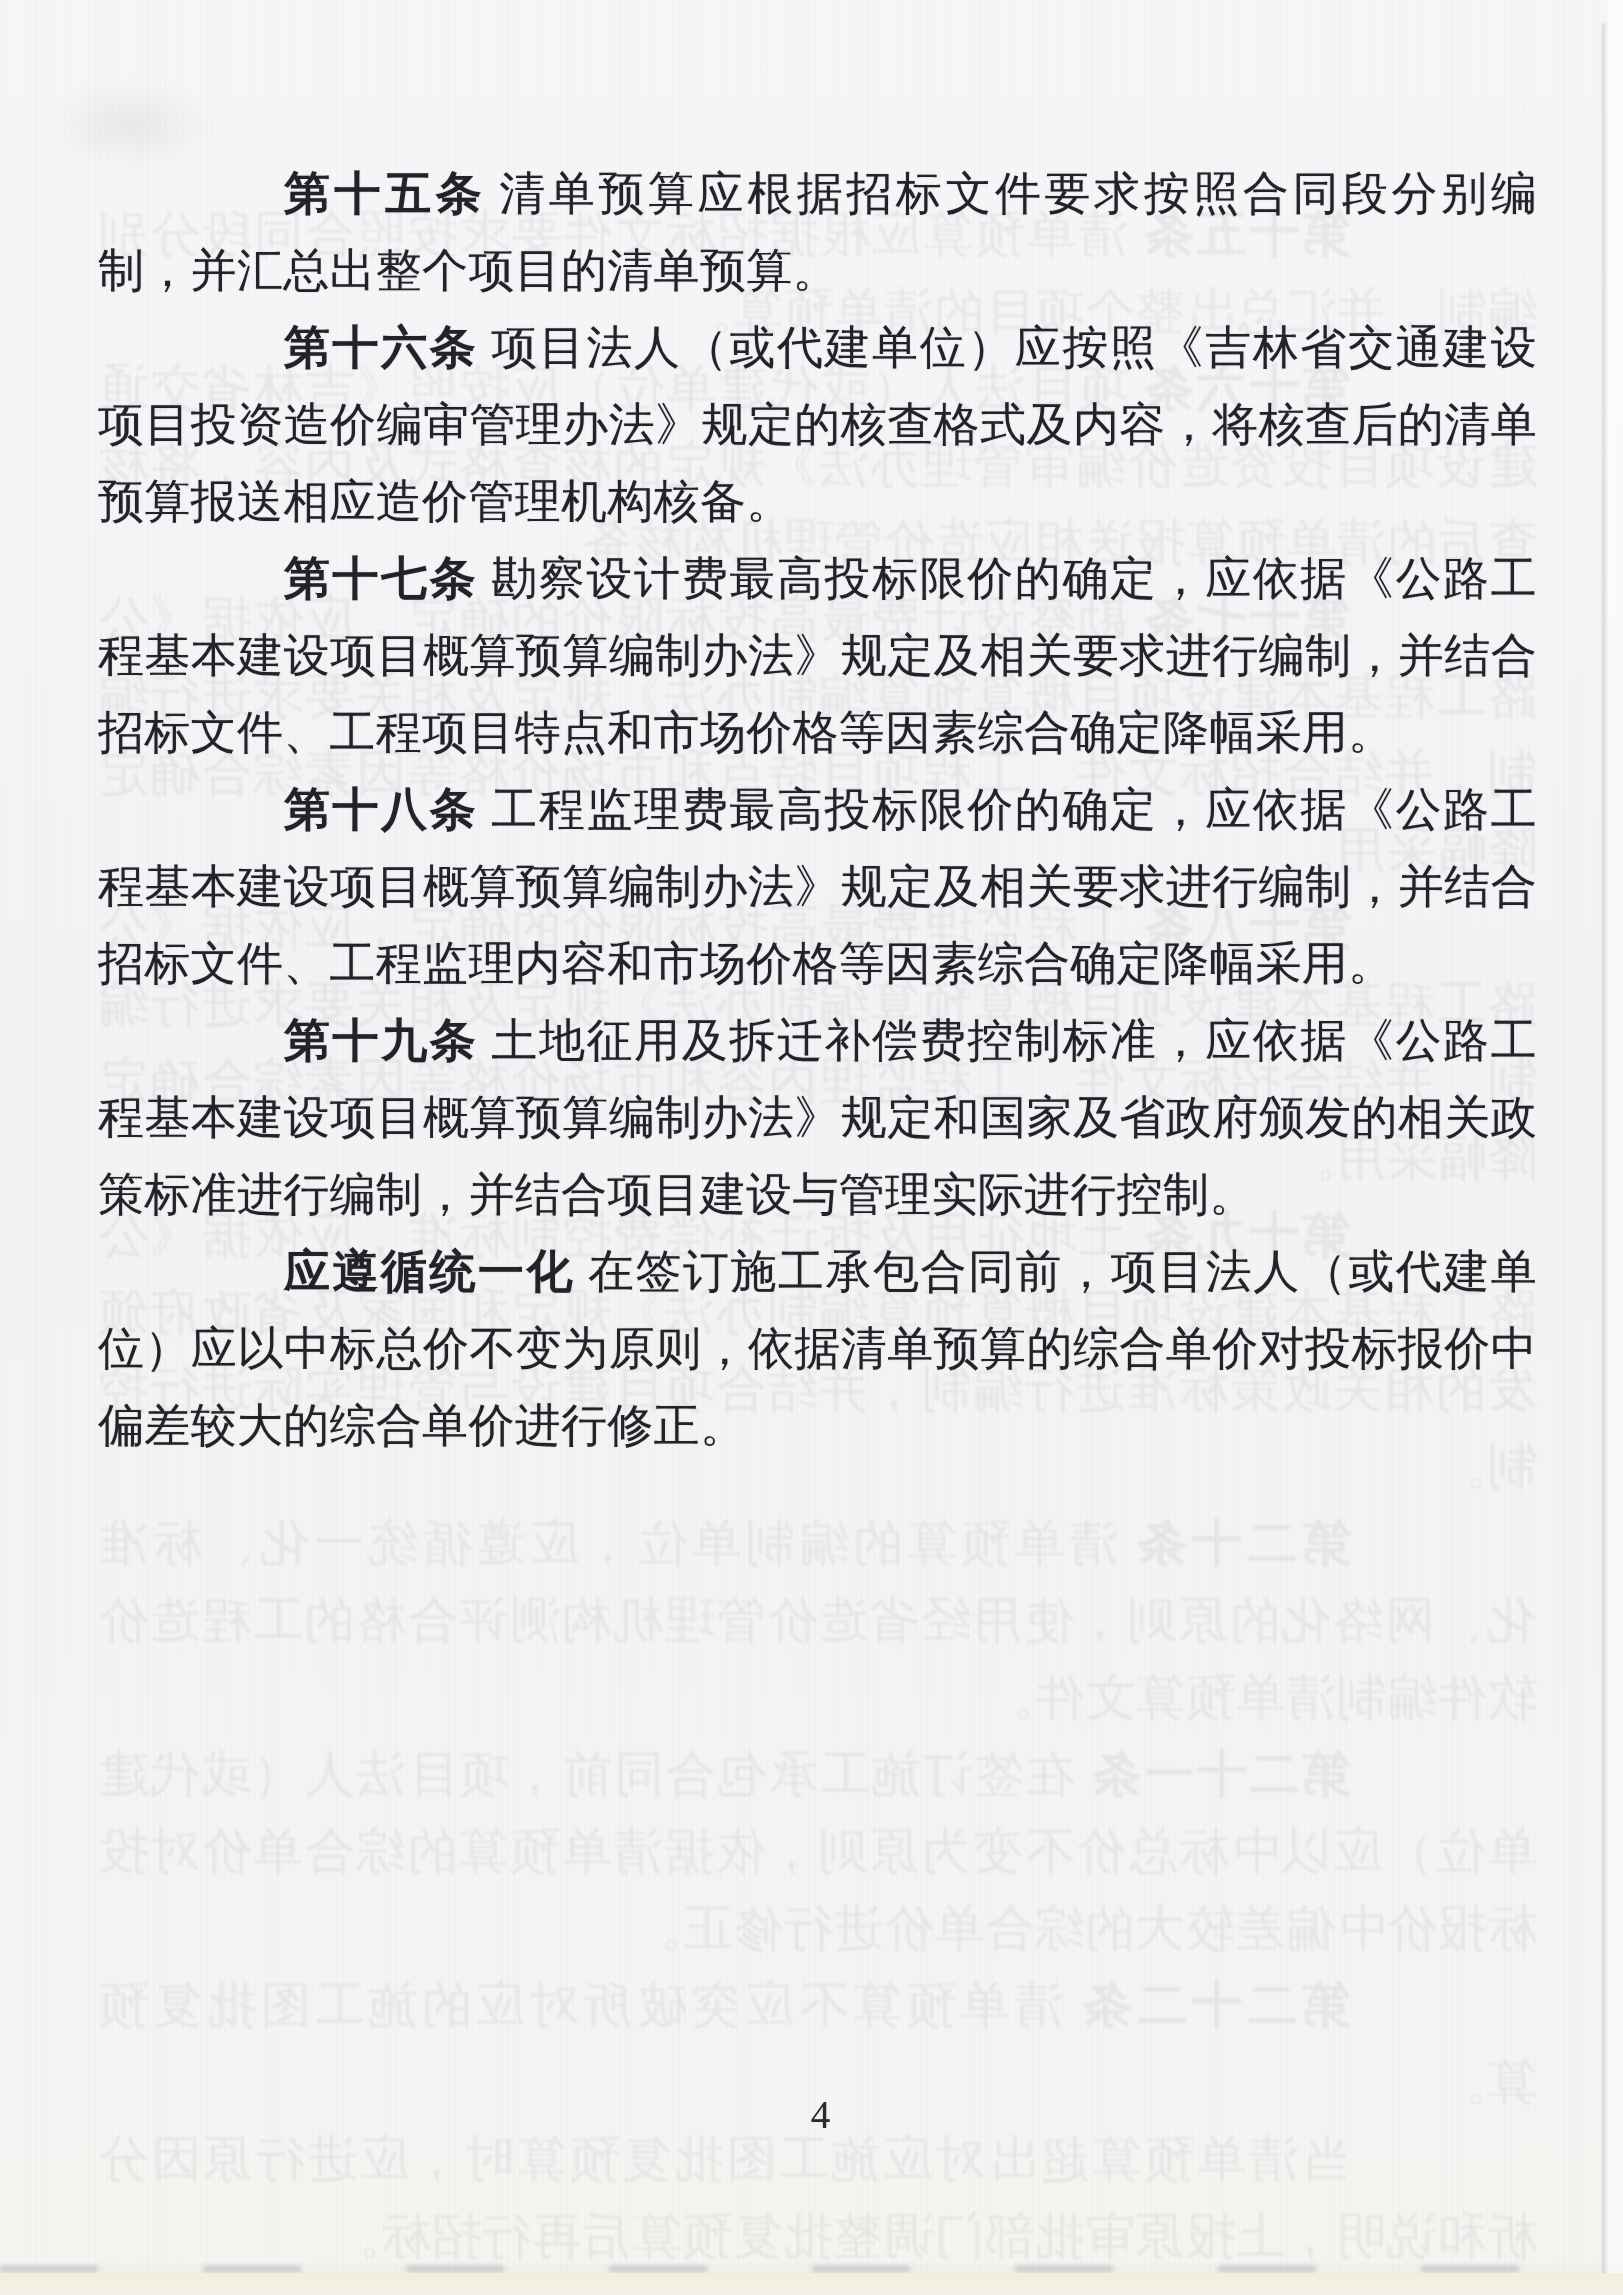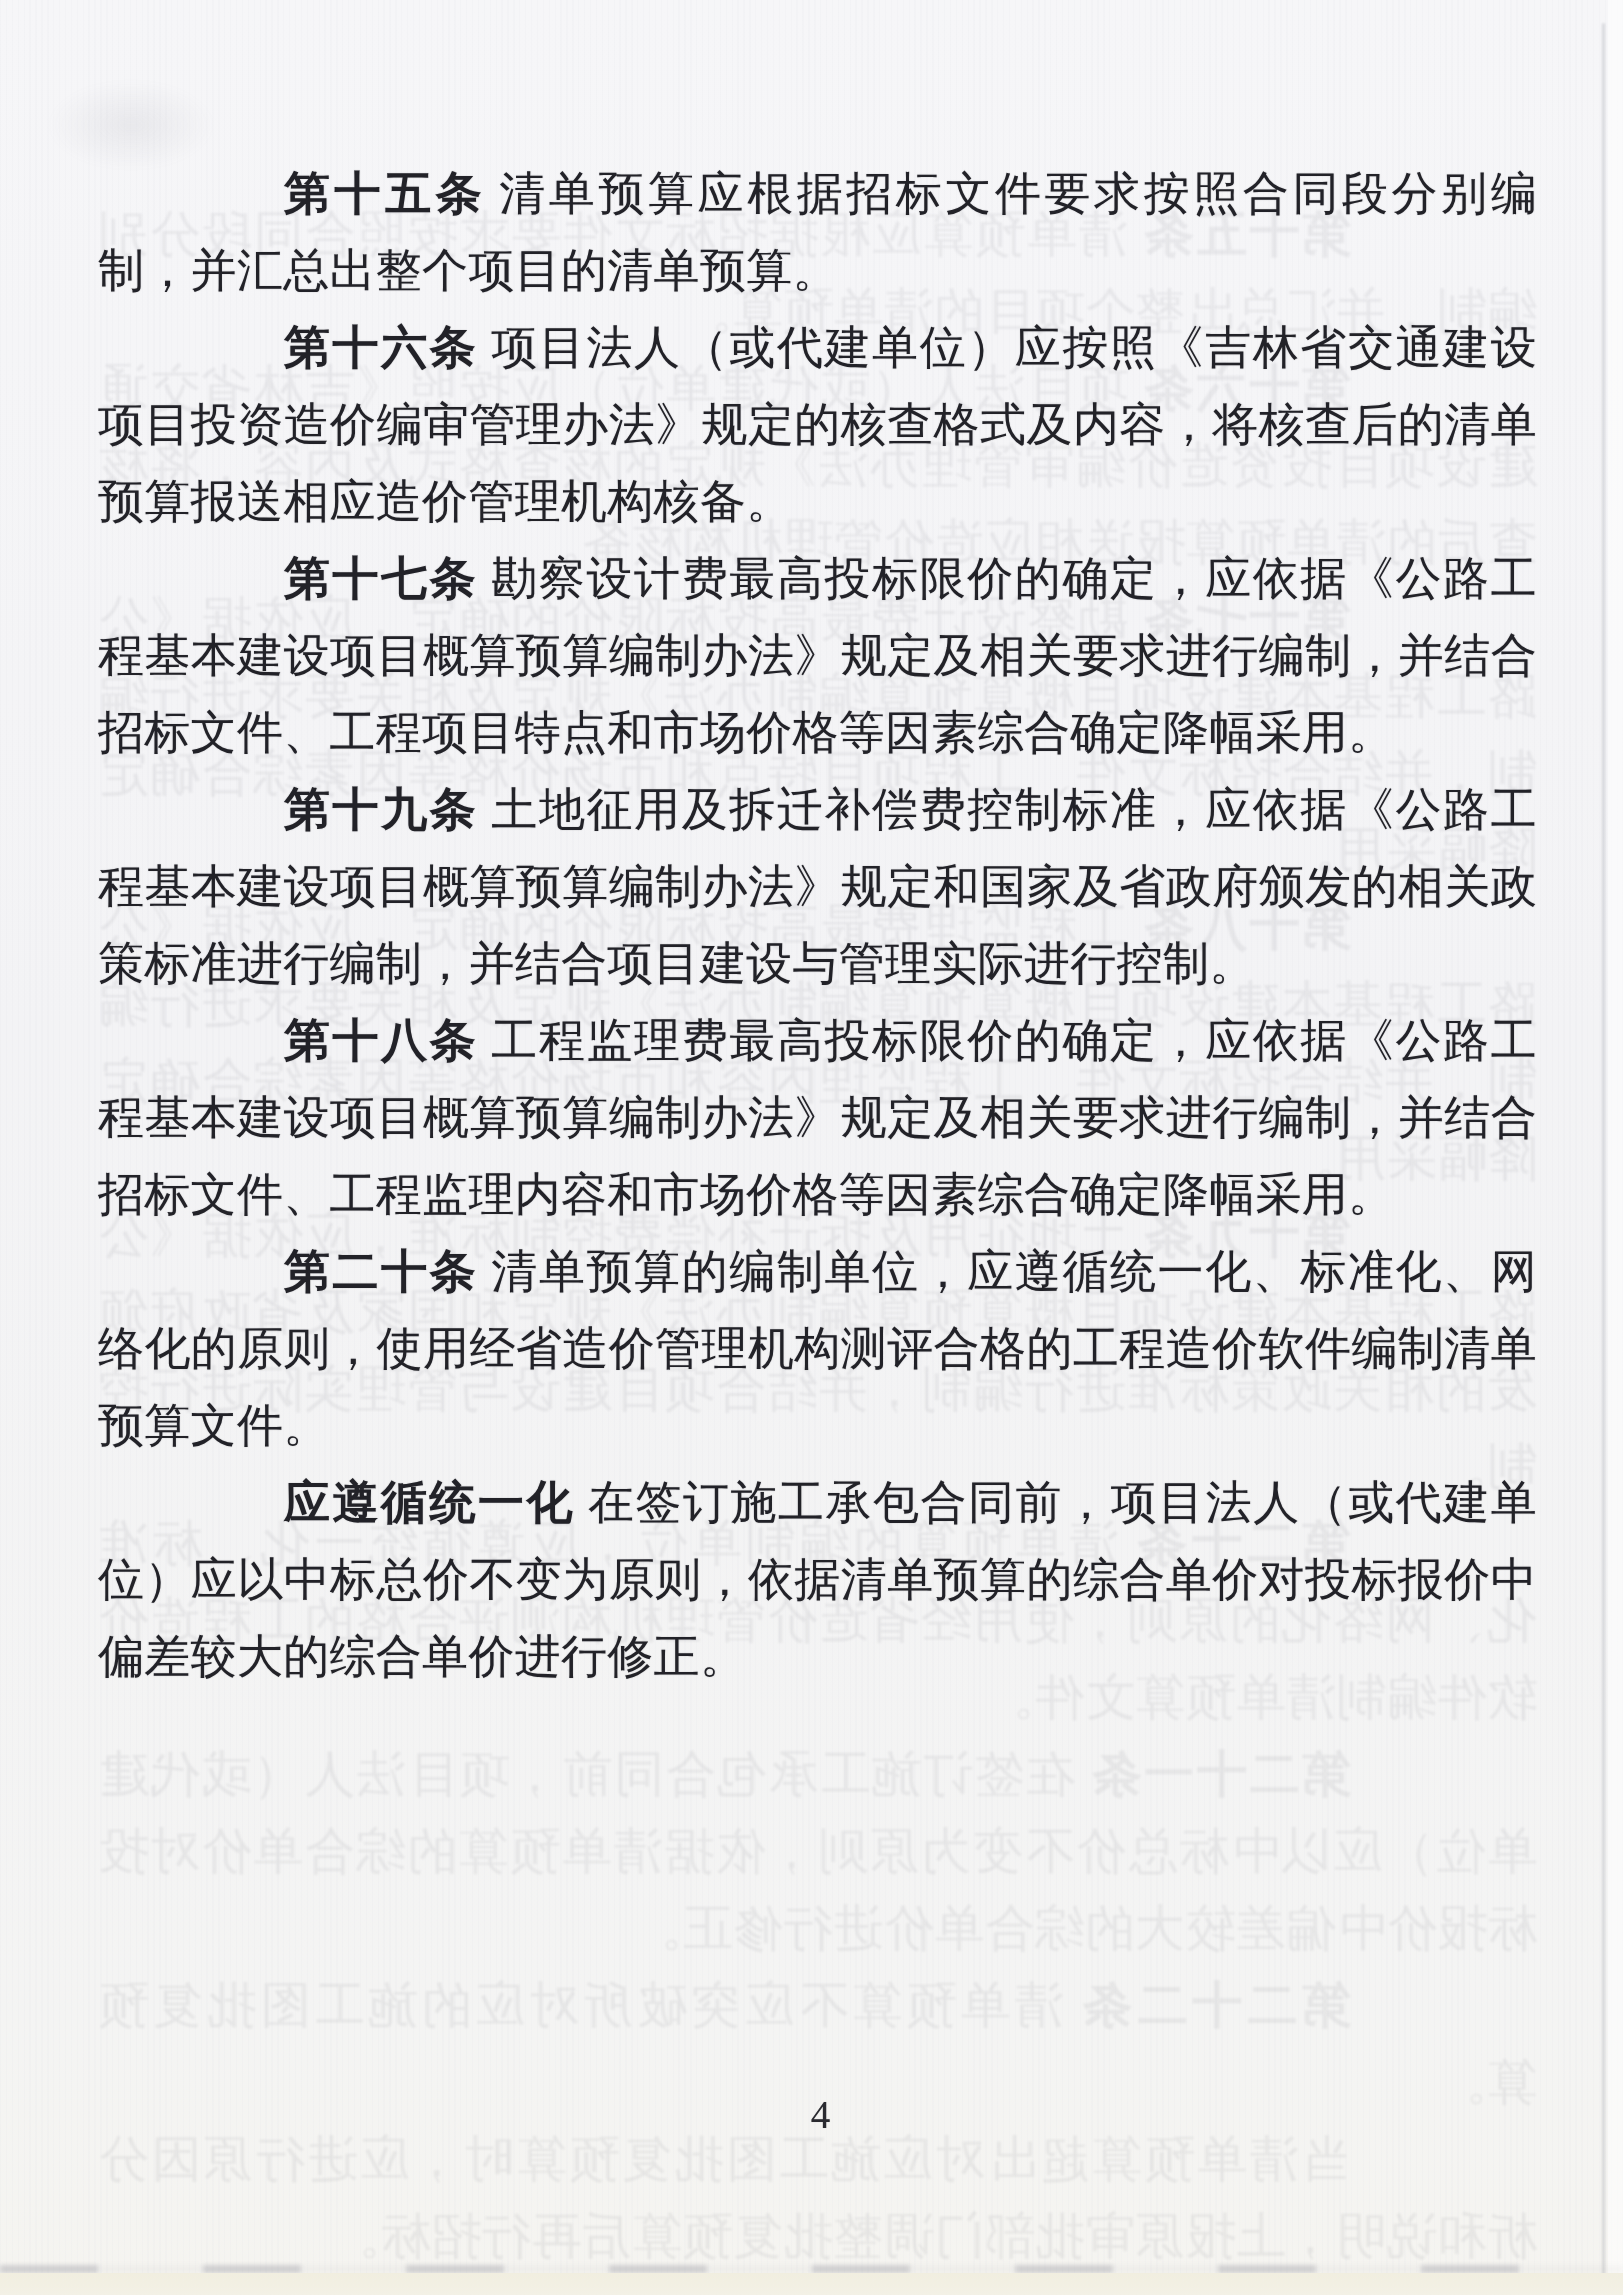--- a/index.html
+++ b/index.html
@@ -127,23 +127,22 @@
       <p><span class="article-heading">第二十条</span><span>清单预算的编制单位，应遵循统一化、标准化、网络化的原则，使用经省造价管理机构测评合格的工程造价软件编制清单预算文件。</span></p>
       <p><span class="article-heading">第二十一条</span><span>在签订施工承包合同前，项目法人（或代建单位）应以中标总价不变为原则，依据清单预算的综合单价对投标报价中偏差较大的综合单价进行修正。</span></p>
       <p><span class="article-heading">第二十二条</span><span>清单预算不应突破所对应的施工图批复预算。</span></p>
       <p><span>当清单预算超出对应施工图批复预算时，应进行原因分析和说明，上报原审批部门调整批复预算后再行招标。</span></p>
     </div>
 
   <div class="doc-body">
       <p><span class="article-heading">第十五条</span><span>清单预算应根据招标文件要求按照合同段分别编制，并汇总出整个项目的清单预算。</span></p>
       <p><span class="article-heading">第十六条</span><span>项目法人（或代建单位）应按照《吉林省交通建设项目投资造价编审管理办法》规定的核查格式及内容，将核查后的清单预算报送相应造价管理机构核备。</span></p>
       <p><span class="article-heading">第十七条</span><span>勘察设计费最高投标限价的确定，应依据《公路工程基本建设项目概算预算编制办法》规定及相关要求进行编制，并结合招标文件、工程项目特点和市场价格等因素综合确定降幅采用。</span></p>
+      <p><span class="article-heading">第十八条</span><span>工程监理费最高投标限价的确定，应依据《公路工程基本建设项目概算预算编制办法》规定及相关要求进行编制，并结合招标文件、工程监理内容和市场价格等因素综合确定降幅采用。</span></p>
       <p><span class="article-heading">第十九条</span><span>土地征用及拆迁补偿费控制标准，应依据《公路工程基本建设项目概算预算编制办法》规定和国家及省政府颁发的相关政策标准进行编制，并结合项目建设与管理实际进行控制。</span></p>
-      <p><span class="article-heading">第十八条</span><span>工程监理费最高投标限价的确定，应依据《公路工程基本建设项目概算预算编制办法》规定及相关要求进行编制，并结合招标文件、工程监理内容和市场价格等因素综合确定降幅采用。</span></p>
-      <p><span class="article-heading">第二十条</span><span>清单预算的编制单位，应遵循统一化、标准化、网络化的原则，使用经省造价管理机构测评合格的工程造价软件编制清单预算文件。</span></p>
       <p><span class="article-heading">应遵循统一化</span><span>在签订施工承包合同前，项目法人（或代建单位）应以中标总价不变为原则，依据清单预算的综合单价对投标报价中偏差较大的综合单价进行修正。</span></p>
     </div>
 
   <div class="page-number">4</div>
 
   <div class="scan-smudge-topleft"></div>
   <div class="scan-margin-right"></div>
   <div class="scan-edge-right"></div>
   <div class="scan-edge-bottom"></div>
   <div class="scan-strip-bottom"></div>

